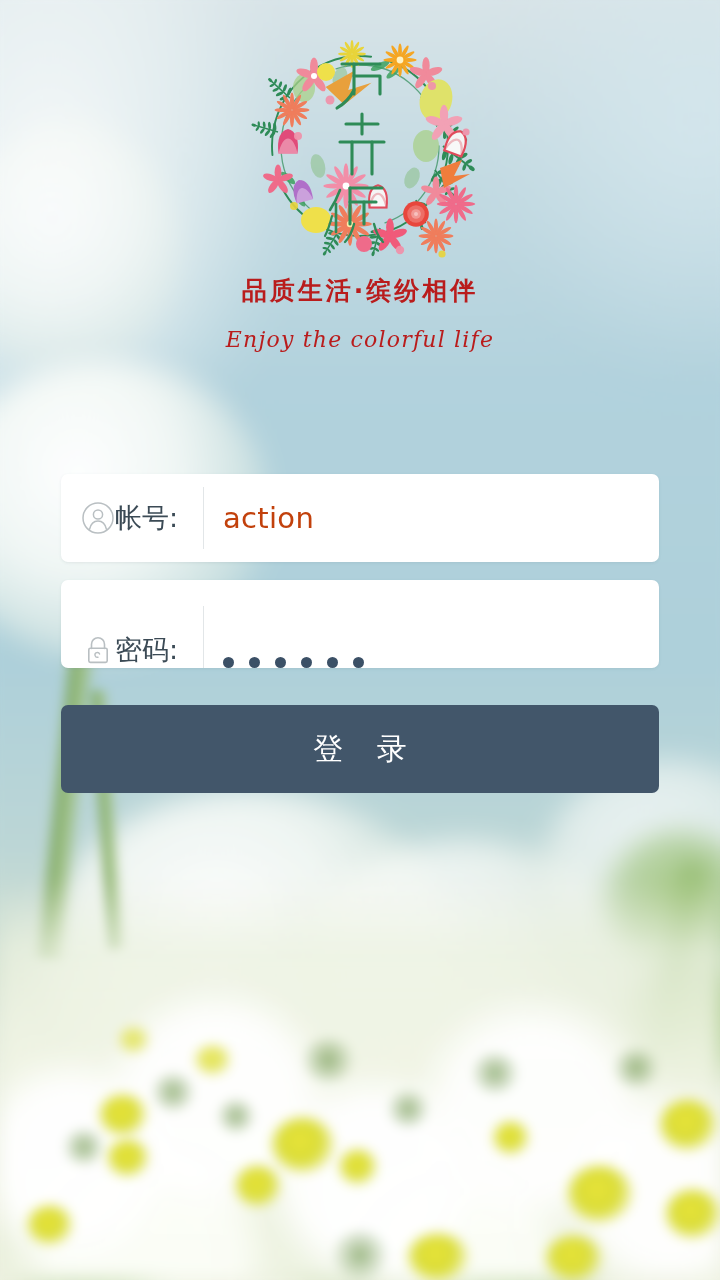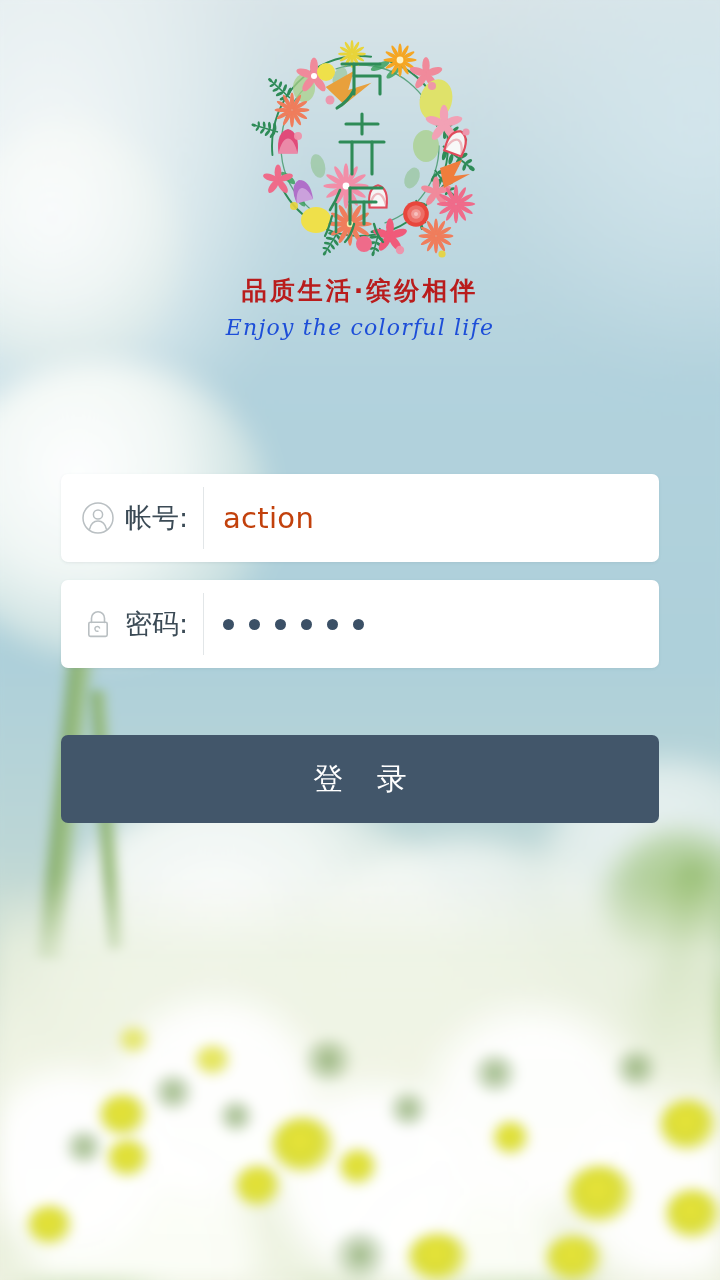--- a/index.html
+++ b/index.html
@@ -134,48 +134,48 @@
   .tagline-cn {
     margin-top:6px;
     font-size:25px;
     letter-spacing:3px;
     color:#b91c1c;
     font-weight:600;
     text-align:center;
     font-family:"DejaVu Sans","Liberation Sans",sans-serif;
   }
   .tagline-en {
-    margin-top:8px;
+    margin-top:20px;
     font-size:22px;
     font-style:italic;
     letter-spacing:1.2px;
-    color:#1d4ed8;
+    color:#b91c1c;
     text-align:center;
     font-family:"DejaVu Serif","Liberation Serif",serif;
   }
 
   
   .form {
     position:absolute;
     left:61px; top:474px; width:598px;
   }
 
   .field-card {
     position:relative;
     width:598px; height:88px;
     background:#ffffff;
     border-radius:7px;
     display:flex; align-items:center;
     box-shadow:0 1px 3px rgba(70,90,100,.10);
   }
-  .field-card + .field-card { margin-top:18px; }
+  .field-card + .field-card { margin-top:18px;align-items:flex-end; }
 
   .field-left {
     width:142px;
-    display:flex; align-items:center; gap:10px;
+    display:flex; align-items:center; 
     padding-left:20px;
     flex:0 0 142px;
   }
   .field-icon { width:34px; height:34px; flex:0 0 34px; display:block; }
   .field-label {
     font-size:27px;
     color:#3b4a55;
     letter-spacing:0;
     white-space:nowrap;
     font-family:"DejaVu Sans","Liberation Sans",sans-serif;
@@ -197,21 +197,21 @@
   .pw-dots {
     display:flex; align-items:center; gap:15px;
     padding-left:19px;
   }
   .pw-dot {
     width:11px; height:11px; border-radius:50%;
     background:#3b5066;
   }
 
   .login-btn {
-    margin-top:67px;
+    margin-top:37px;
     width:598px; height:88px;
     background:#42566a;
     border:none; border-radius:7px;
     color:#ffffff;
     font-size:30px;
     letter-spacing:12px;
     text-indent:12px;
     cursor:pointer;
     font-family:"DejaVu Sans","Liberation Sans",sans-serif;
     display:flex; align-items:center; justify-content:center;

